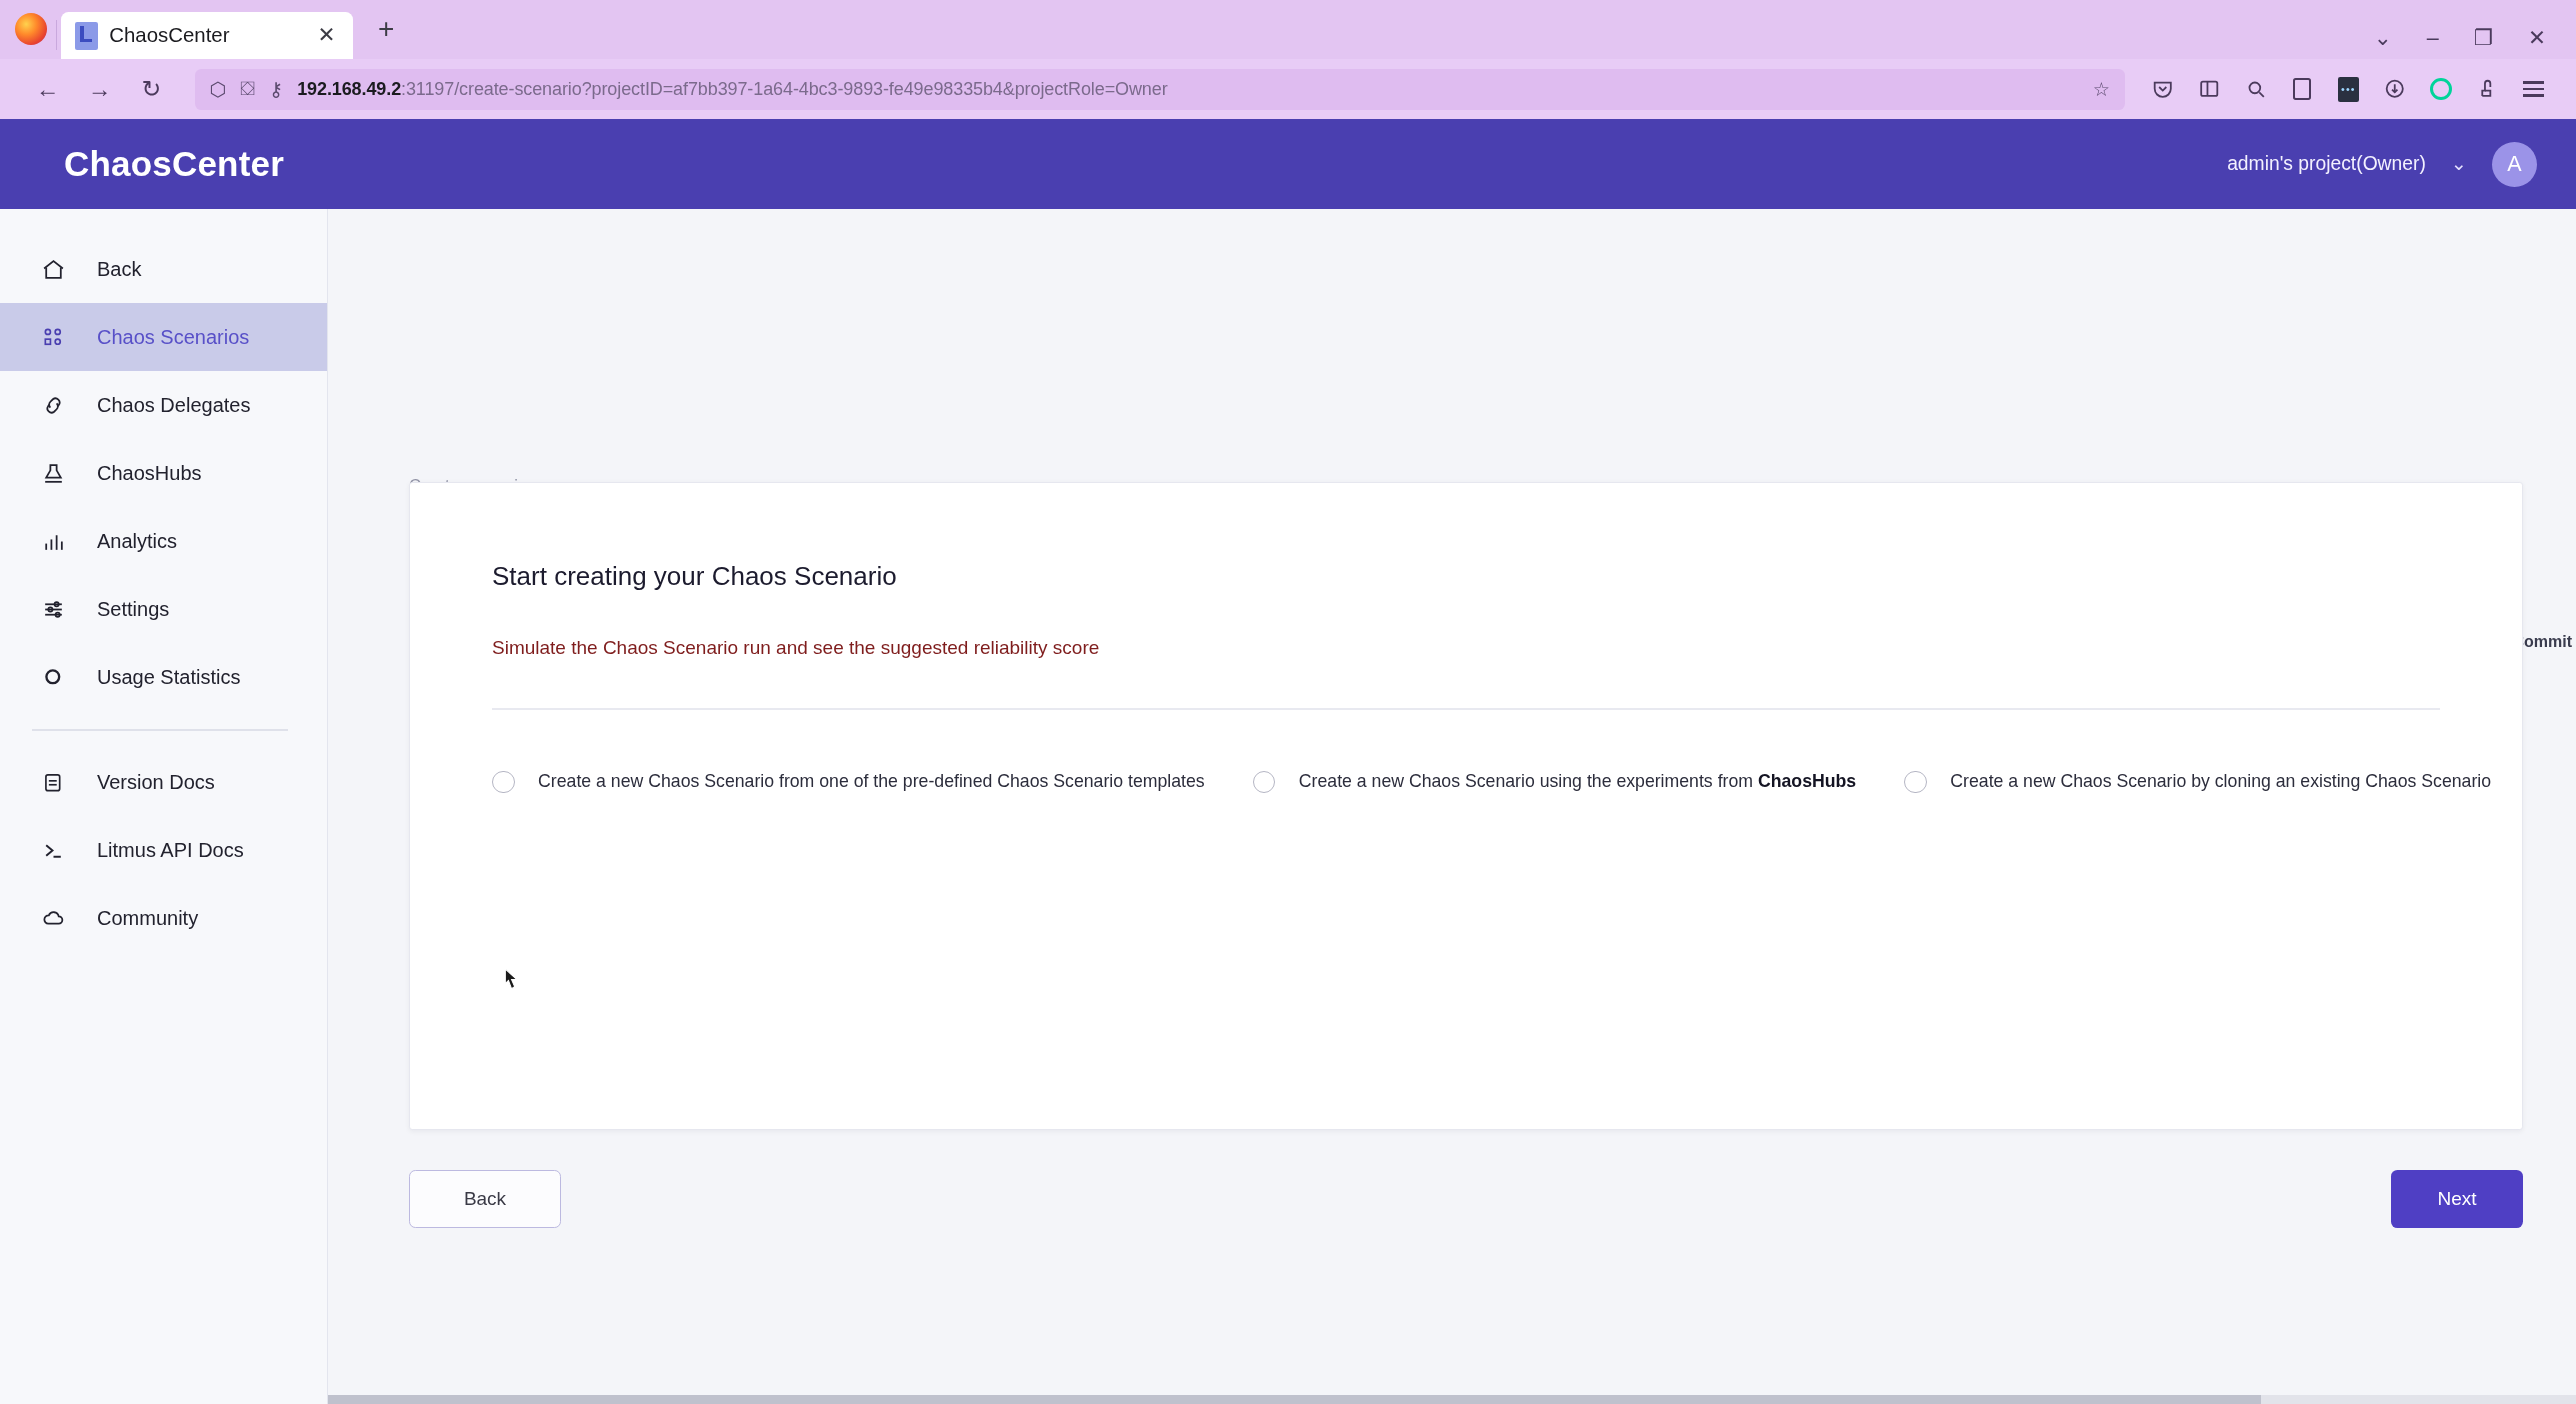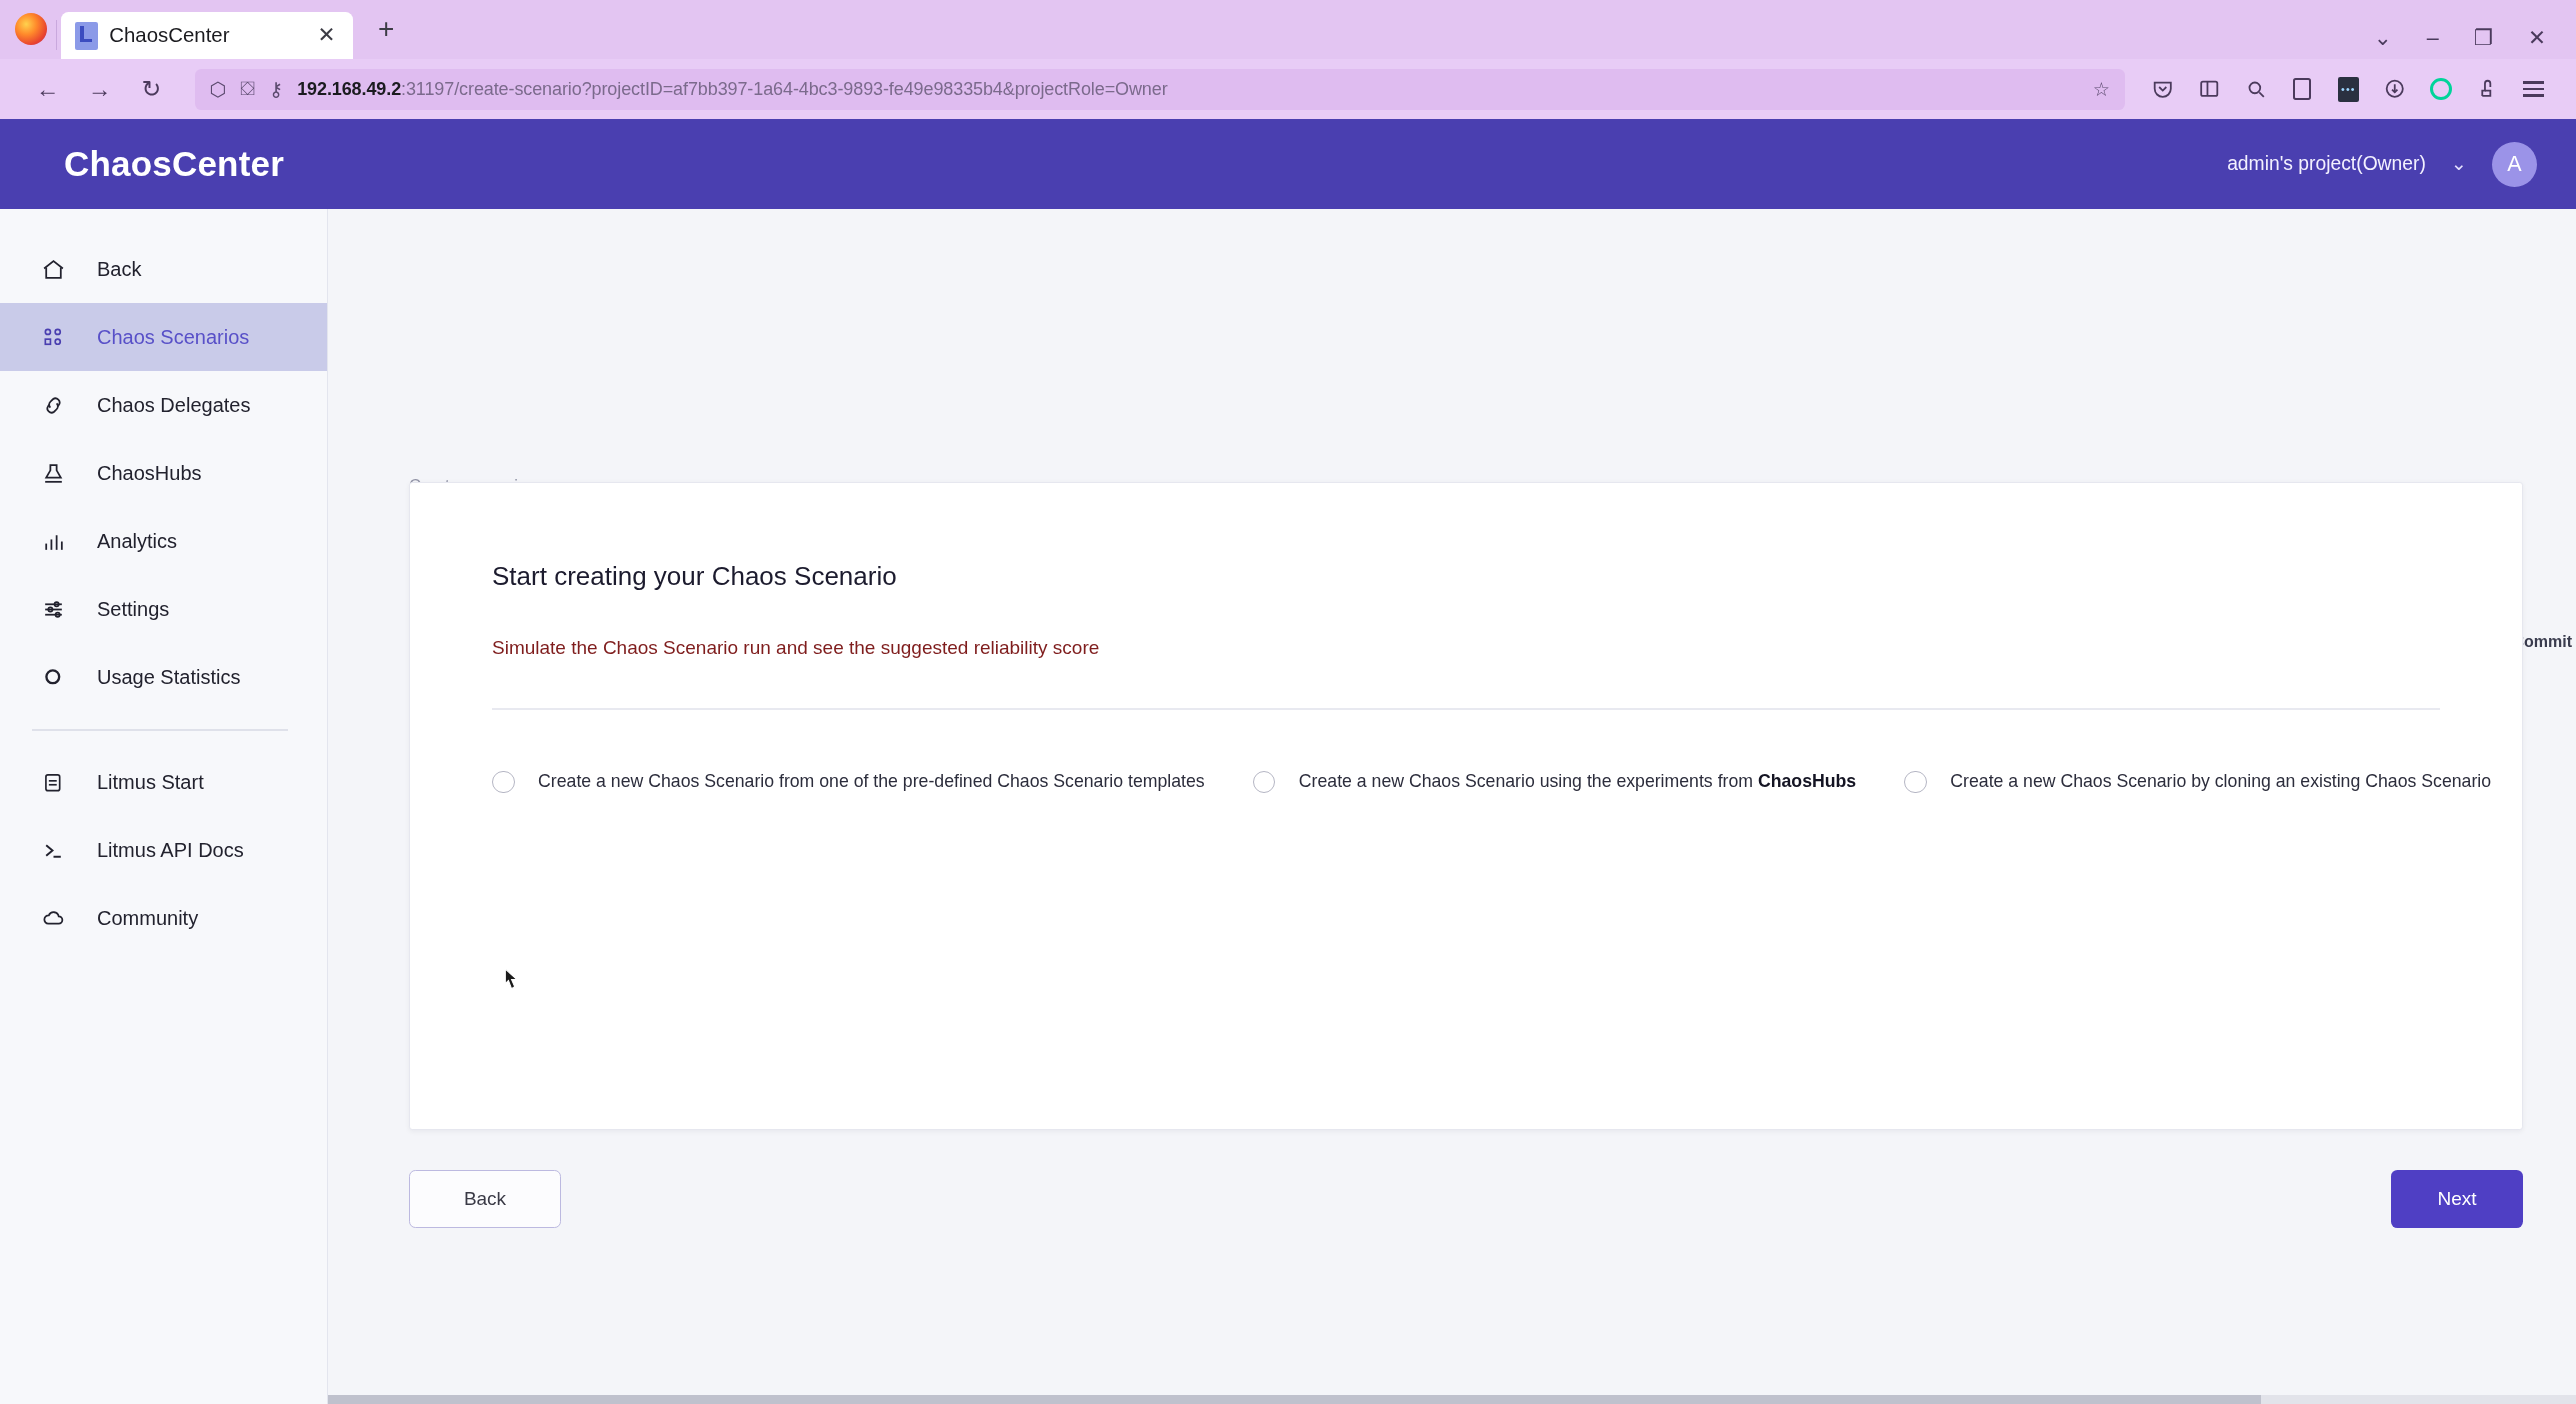--- a/index.html
+++ b/index.html
@@ -481,21 +481,21 @@
         <div class="side-sep"></div>
 
         <div class="side-item">
           <span class="side-ico">
             <svg width="23.6" height="23.6" viewBox="0 0 24 24" fill="none" stroke="#22222e" stroke-width="1.7">
                 <rect x="5" y="4" width="14" height="16" rx="2"></rect>
                 <line x1="8" y1="10" x2="16" y2="10"></line>
                 <line x1="8" y1="14" x2="16" y2="14"></line>
               </svg>
           </span>
-          <span class="side-label">Litmus Start</span>
+          <span class="side-label">Version Docs</span>
         </div>
 
         <div class="side-item">
           <span class="side-ico">
             <svg width="25" height="25" viewBox="0 0 24 24" fill="none" stroke="#22222e" stroke-width="1.9">
                 <polyline points="5,7 11,12 5,17"></polyline>
                 <line x1="12" y1="18" x2="19" y2="18"></line>
               </svg>
           </span>
           <span class="side-label">Litmus API Docs</span>

